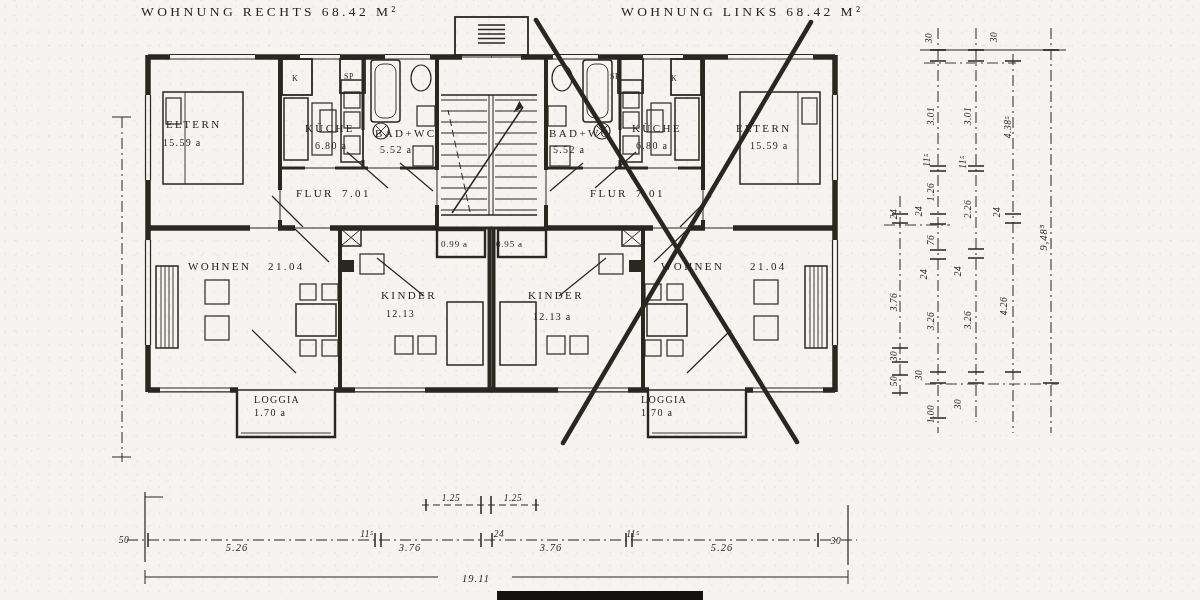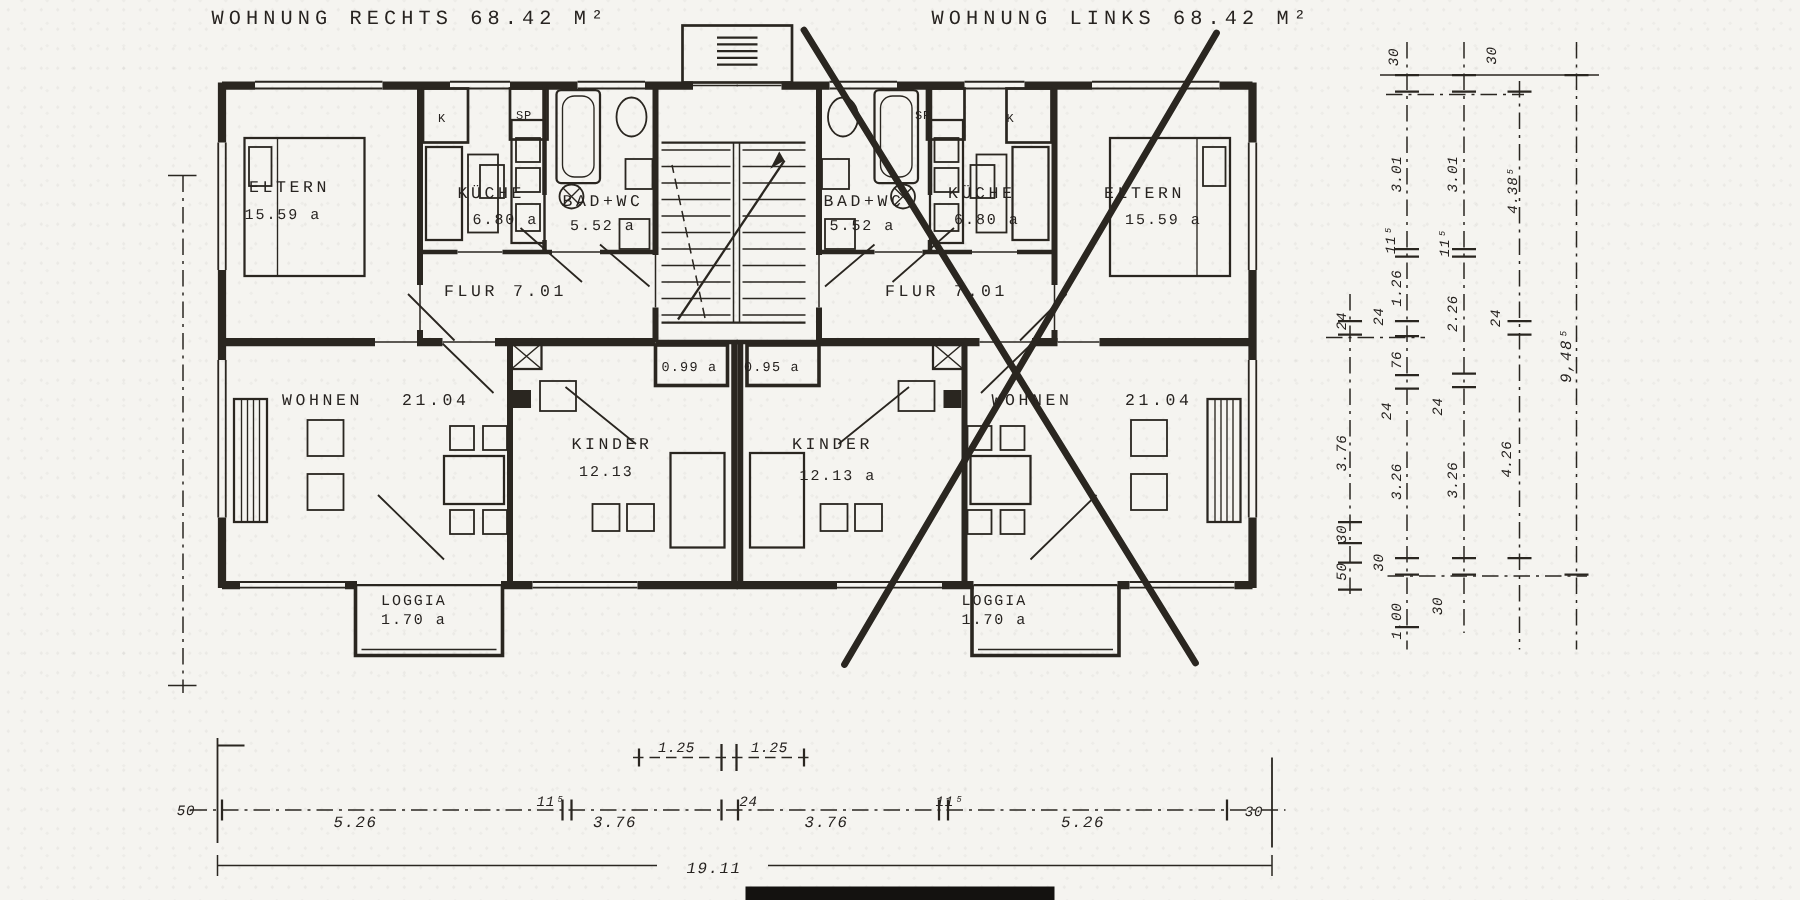--- a/index.html
+++ b/index.html
@@ -3,21 +3,21 @@
 <meta charset="utf-8">
 <style>
   html,body{margin:0;padding:0;}
   .canvas{
     position:relative;width:1200px;height:600px;overflow:hidden;
     background-color:#f5f4f0;
     background-image:radial-gradient(rgba(40,36,30,0.05) 1px, transparent 1px),
                      radial-gradient(rgba(40,36,30,0.04) 1px, transparent 1.2px);
     background-size:11px 13px, 17px 15px;
     background-position:0 0, 6px 8px;
-    font-family:Liberation Mono, monospace;
+    font-family:Liberation Serif, serif;
   }
   svg{position:absolute;left:0;top:0;}
   svg *{vector-effect:none;}
   .ln{stroke:#2a2620;fill:none;stroke-linecap:butt;}
   .w6{stroke-width:5.5px;} .w4{stroke-width:4px;} .w3{stroke-width:3px;}
   .w25{stroke-width:2.4px;} .w2{stroke-width:1.8px;} .w15{stroke-width:1.5px;}
   .w12{stroke-width:1.2px;} .w1{stroke-width:1px;} .w08{stroke-width:0.9px;}
   .dash{stroke-dasharray:11 4 2 4;}
   .dash2{stroke-dasharray:7 4;}
   .fillink{fill:#2a2620;stroke:none;}

